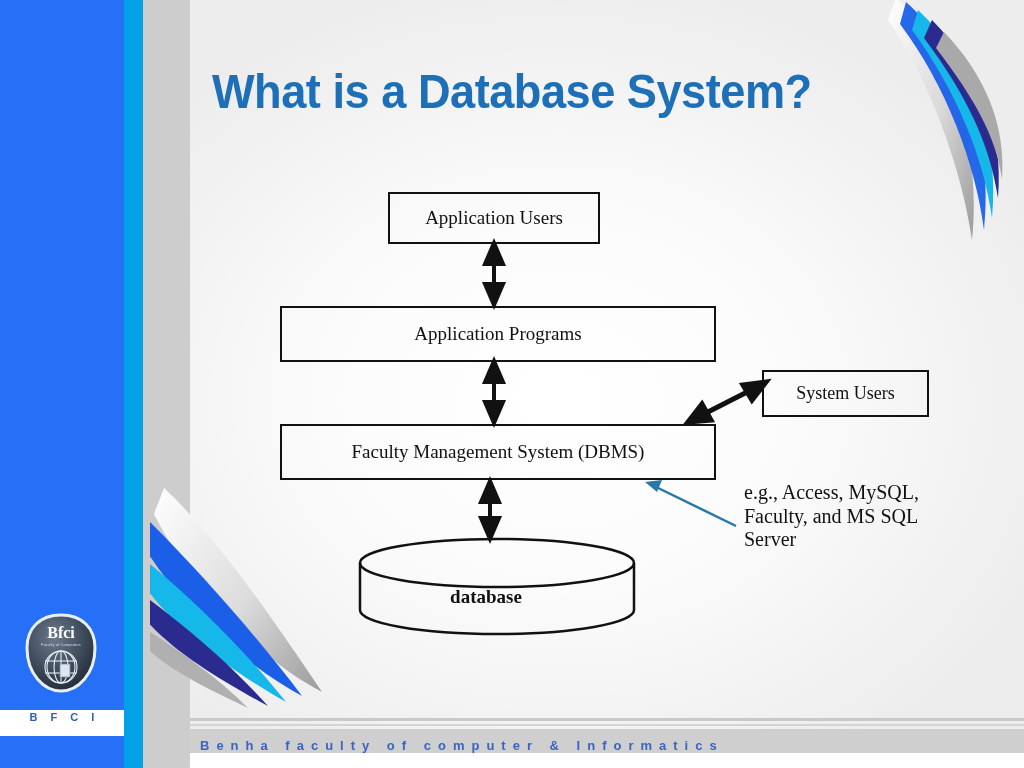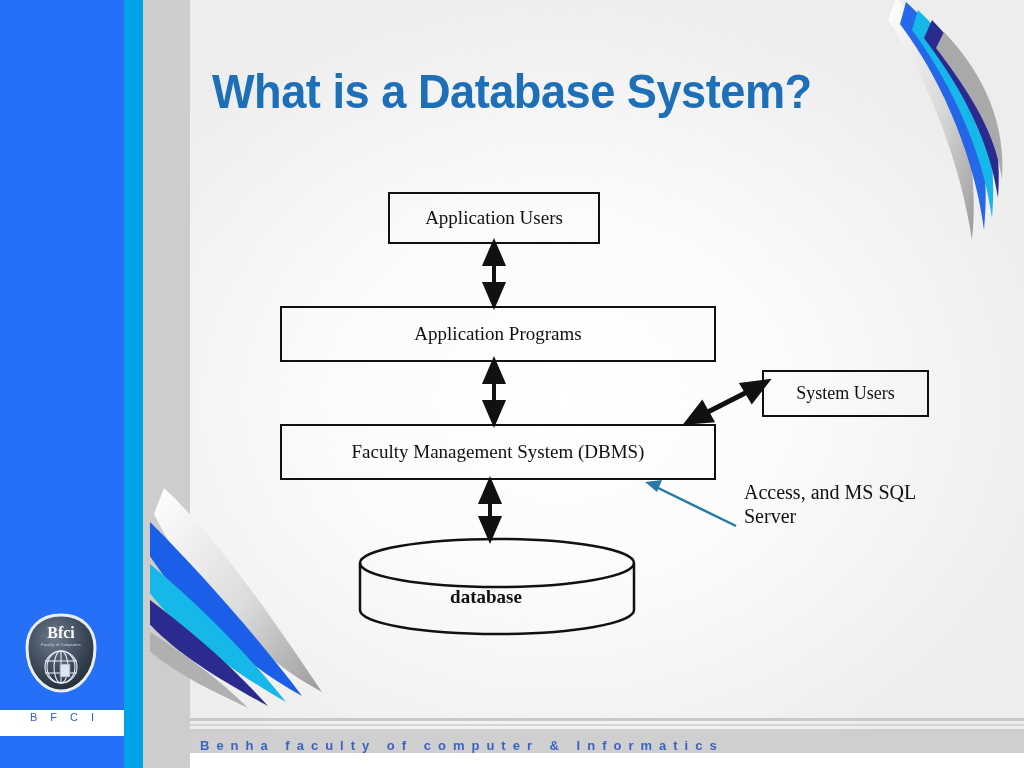--- a/index.html
+++ b/index.html
@@ -55,21 +55,21 @@
   .eg-note{
     position:absolute;left:744px;top:481px;width:230px;
     font-family:"Liberation Serif", serif;font-size:20px;line-height:1.18;color:#111;
   }
 
   
   .bfci-band{position:absolute;left:0px;top:710px;width:124px;height:26px;background:#ffffff;}
   .bfci-text{
     position:absolute;left:0px;top:710px;width:124px;height:14px;
     display:flex;align-items:center;justify-content:center;
-    font-family:"Liberation Sans", sans-serif;font-size:11px;font-weight:normal;
+    font-family:"Liberation Sans", sans-serif;font-size:11px;font-weight:bold;
     color:#2e5fc0;letter-spacing:5px;text-indent:5px;
   }
   .foot-rule-a{position:absolute;left:190px;top:718px;width:834px;height:3px;background:#c9c9c9;}
   .foot-rule-b{position:absolute;left:190px;top:724px;width:834px;height:2px;background:#d4d4d4;}
   .foot-band{position:absolute;left:190px;top:729px;width:834px;height:39px;
     background:linear-gradient(to bottom,#cfcfcf 0%,#cfcfcf 62%,#ffffff 62%,#ffffff 100%);}
   .foot-text{
     position:absolute;left:200px;top:738px;
     font-family:"Liberation Sans", sans-serif;font-size:13px;font-weight:bold;
     color:#3a63c4;letter-spacing:7px;white-space:nowrap;
@@ -169,21 +169,22 @@
   </div>
   <div class="node" id="node-dbms">
     <span>Faculty Management System (DBMS)</span>
   </div>
   <div class="node" id="node-sys-users">
     <span>System Users</span>
   </div>
   <div class="cyl-label">database</div>
 
   <div class="eg-note">
-    <div>Access, and MS SQL</div>
+    <div>e.g., Access, MySQL,</div>
+    <div>Faculty, and MS SQL</div>
     <div>Server</div>
   </div>
 
   <div class="logo-wrap">
     <svg viewBox="0 0 78 82" width="78" height="82">
       <defs>
         <radialGradient id="shieldg" cx="40%" cy="30%" r="80%">
           <stop offset="0%" stop-color="#6b7a8c"></stop>
           <stop offset="55%" stop-color="#3d4a5a"></stop>
           <stop offset="100%" stop-color="#1c2530"></stop>

